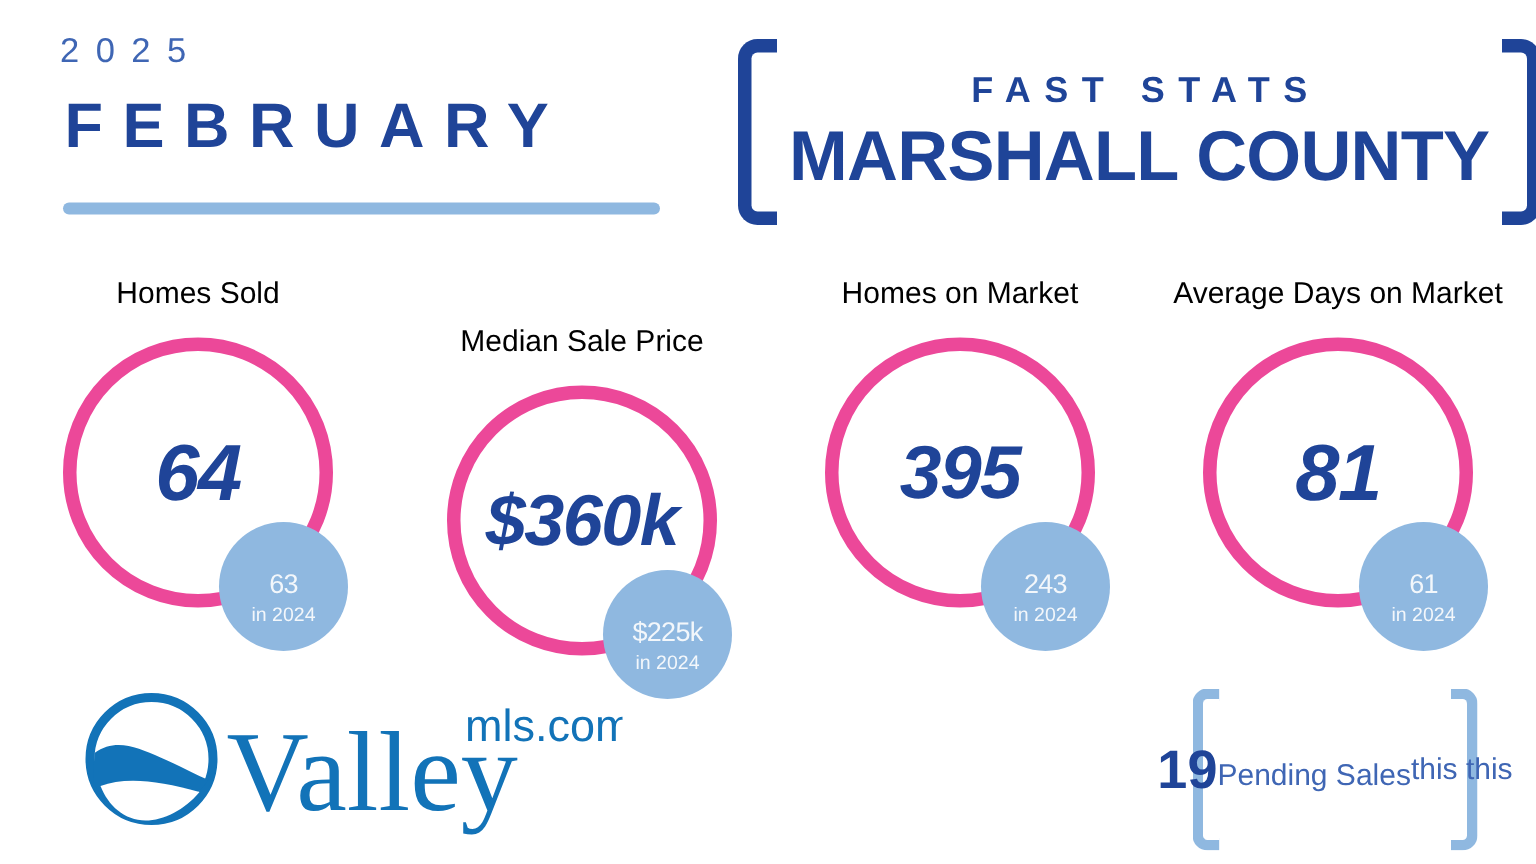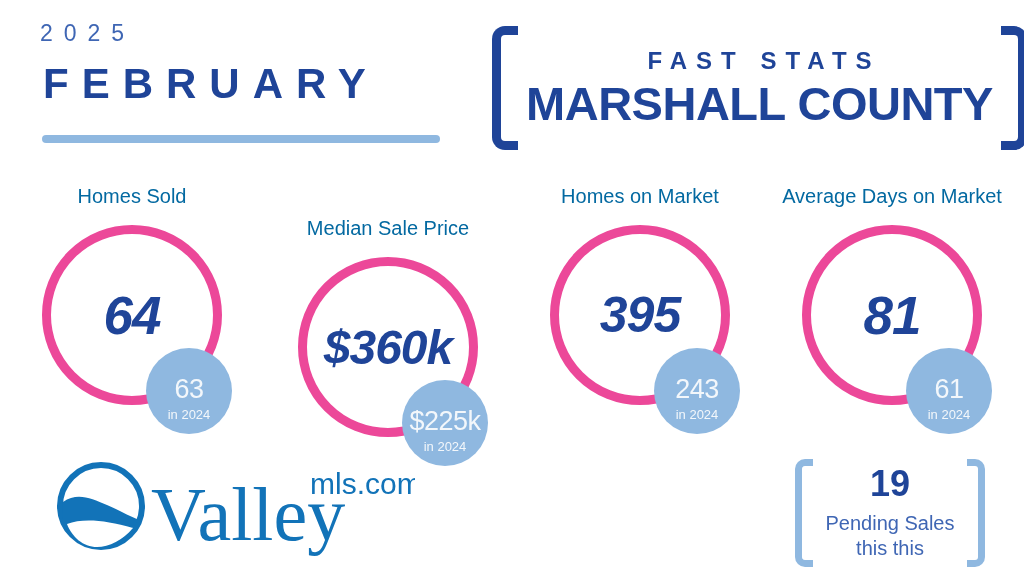--- a/index.html
+++ b/index.html
@@ -122,21 +122,21 @@
     width: 256px;
     height: 260px;
   }
   .stat-label {
     position: absolute;
     top: 0;
     left: 0;
     width: 100%;
     text-align: center;
     font-size: 20px;
-    color: #0369a1;
+    color: #000000;
     line-height: 1;
     white-space: nowrap;
   }
   .ring {
     position: absolute;
     left: 38px;
     top: 39px;
     width: 180px;
     height: 180px;
     border: 9px solid #ec4899;
@@ -167,21 +167,21 @@
     border-radius: 50%;
     background: #8fb8e0;
     display: flex;
     flex-direction: column;
     align-items: center;
     justify-content: center;
     padding-top: 14px;
     box-sizing: border-box;
   }
   .badge-value {
-    font-size: 27px;
+    font-size: 18px;
     color: #f3f7fb;
     line-height: 1;
     letter-spacing: -0.5px;
   }
   .badge-sub {
     font-size: 13px;
     color: #f3f7fb;
     line-height: 1;
     margin-top: 5px;
   }
@@ -234,21 +234,21 @@
     border-top-right-radius: 10px;
     border-bottom-right-radius: 10px;
   }
   .pending-inner {
     position: absolute;
     left: 22px;
     right: 22px;
     top: 0;
     height: 108px;
     display: flex;
-    flex-direction: column;
+    flex-direction: row;
     align-items: center;
     justify-content: center;
   }
   .pending-value {
     font-size: 36px;
     font-weight: 700;
     color: #1f4498;
     line-height: 1;
   }
   .pending-line {

